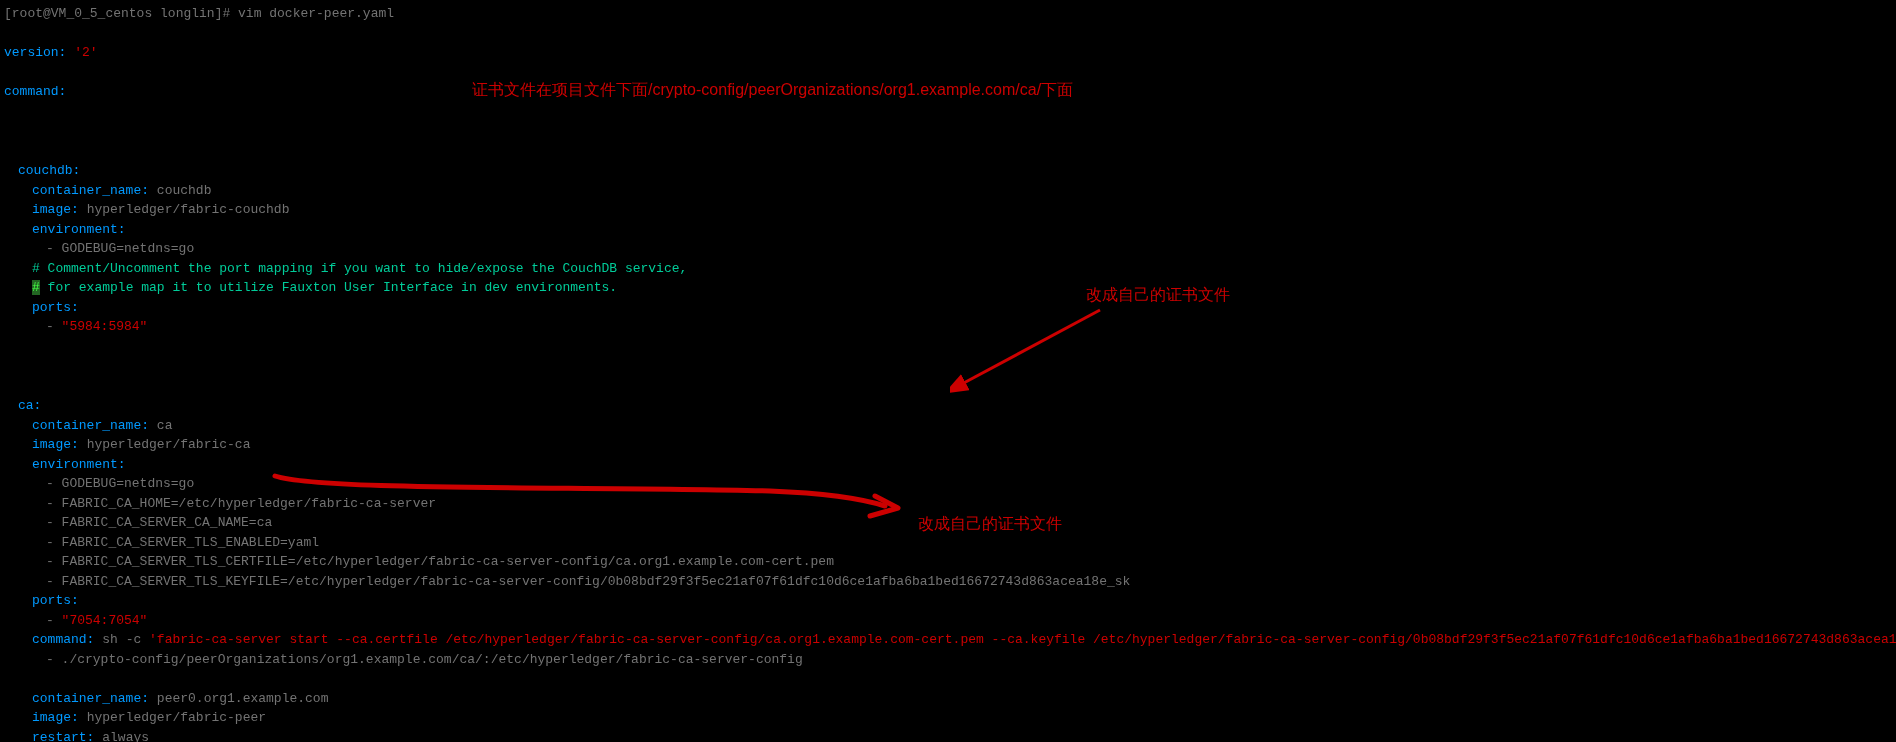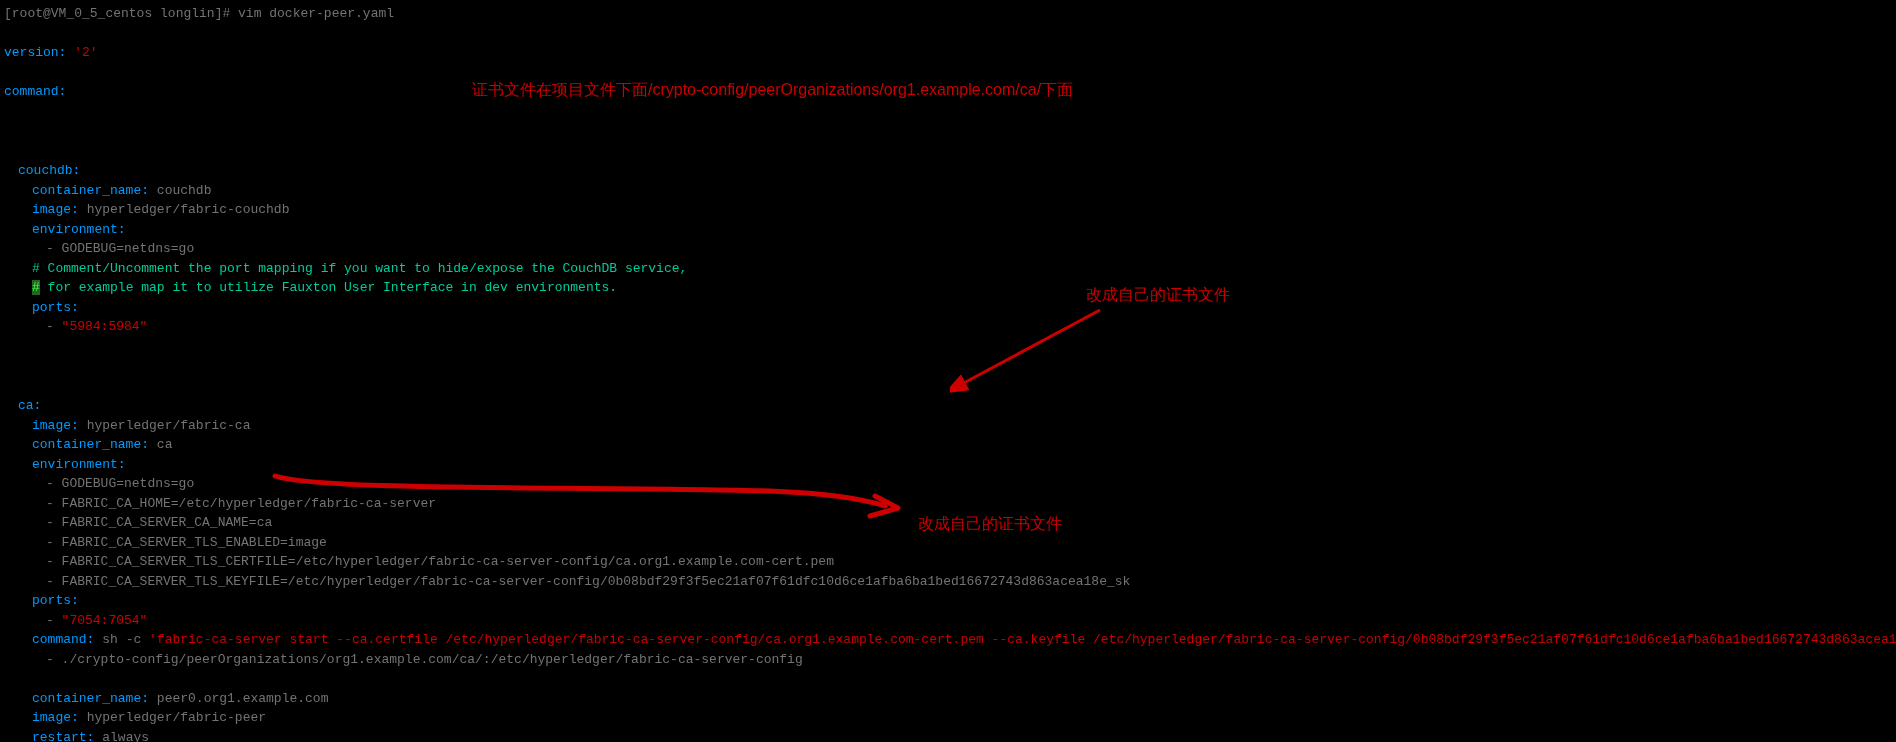--- a/index.html
+++ b/index.html
@@ -67,27 +67,27 @@
   <div class="line indent2"><span class="yellow-key">image</span><span class="yellow-key">:</span> <span class="white">hyperledger/fabric-couchdb</span></div>
   <div class="line indent2"><span class="yellow-key">environment</span><span class="yellow-key">:</span></div>
   <div class="line indent3 white">- GODEBUG=netdns=go</div>
   <div class="line indent2"><span class="comment-green">#</span><span class="comment-green"> Comment/Uncomment the port mapping if you want to hide/expose the CouchDB service,</span></div>
   <div class="line indent2"><span class="comment-mark">#</span><span class="comment-green"> for example map it to utilize Fauxton User Interface in dev environments.</span></div>
   <div class="line indent2"><span class="yellow-key">ports</span><span class="yellow-key">:</span></div>
   <div class="line indent3"><span class="white">- </span><span class="red-val">"5984:5984"</span></div>
   <div class="line">&nbsp;</div>
 
   <div class="line indent1"><span class="yellow-key">ca</span><span class="yellow-key">:</span></div>
+  <div class="line indent2"><span class="yellow-key">container_name</span><span class="yellow-key">:</span> <span class="white">ca</span></div>
   <div class="line indent2"><span class="yellow-key">image</span><span class="yellow-key">:</span> <span class="white">hyperledger/fabric-ca</span></div>
-  <div class="line indent2"><span class="yellow-key">container_name</span><span class="yellow-key">:</span> <span class="white">ca</span></div>
   <div class="line indent2"><span class="yellow-key">environment</span><span class="yellow-key">:</span></div>
   <div class="line indent3 white">- GODEBUG=netdns=go</div>
   <div class="line indent3 white">- FABRIC_CA_HOME=/etc/hyperledger/fabric-ca-server</div>
   <div class="line indent3 white">- FABRIC_CA_SERVER_CA_NAME=ca</div>
-  <div class="line indent3 white">- FABRIC_CA_SERVER_TLS_ENABLED=image</div>
+  <div class="line indent3 white">- FABRIC_CA_SERVER_TLS_ENABLED=yaml</div>
   <div class="line indent3 white">- FABRIC_CA_SERVER_TLS_CERTFILE=/etc/hyperledger/fabric-ca-server-config/ca.org1.example.com-cert.pem</div>
   <div class="line indent3 white">- FABRIC_CA_SERVER_TLS_KEYFILE=/etc/hyperledger/fabric-ca-server-config/0b08bdf29f3f5ec21af07f61dfc10d6ce1afba6ba1bed16672743d863acea18e_sk</div>
   <div class="line indent2"><span class="yellow-key">ports</span><span class="yellow-key">:</span></div>
   <div class="line indent3"><span class="white">- </span><span class="red-val">"7054:7054"</span></div>
   <pre class="line"><span class="indent2"></span><span class="yellow-key">command</span><span class="yellow-key">:</span> <span class="white">sh -c </span><span class="red-val">'fabric-ca-server start --ca.certfile /etc/hyperledger/fabric-ca-server-config/ca.org1.example.com-cert.pem --ca.keyfile /etc/hyperledger/fabric-ca-server-config/0b08bdf29f3f5ec21af07f61dfc10d6ce1afba6ba1bed16672743d863acea18e_sk -b admin:adminpw -d'</span></pre>
   <div class="line indent3 white">- ./crypto-config/peerOrganizations/org1.example.com/ca/:/etc/hyperledger/fabric-ca-server-config</div>
   <div class="line">&nbsp;</div>
 
   <div class="line indent2"><span class="yellow-key">container_name</span><span class="yellow-key">:</span> <span class="white">peer0.org1.example.com</span></div>
   <div class="line indent2"><span class="yellow-key">image</span><span class="yellow-key">:</span> <span class="white">hyperledger/fabric-peer</span></div>

